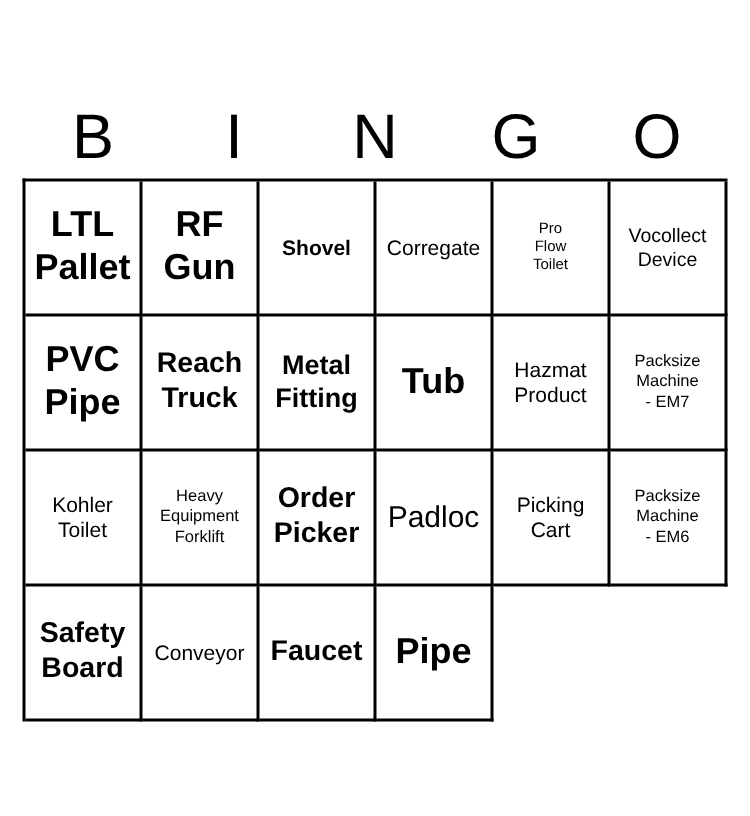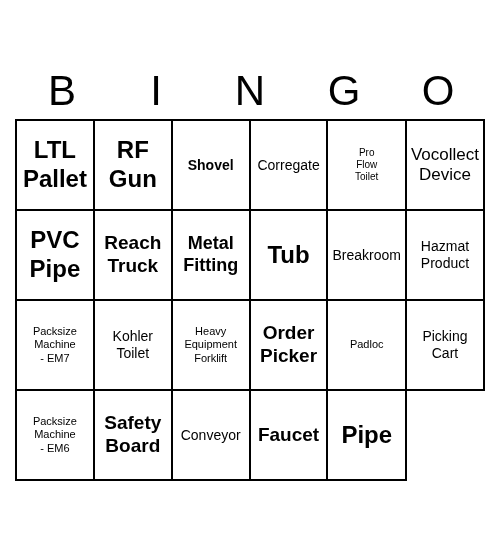--- a/index.html
+++ b/index.html
@@ -79,54 +79,51 @@
       <div class="bingo-cell">
         <span class="cell-text" style="font-size: 14px; font-weight: bold; text-align: right;">Shovel</span>
       </div>
       <div class="bingo-cell">
         <span class="cell-text" style="font-size: 14px;">Corregate</span>
       </div>
       <div class="bingo-cell">
         <span class="cell-text" style="font-size: 10px;">Pro<br>Flow<br>Toilet</span>
       </div>
       <div class="bingo-cell">
-        <span class="cell-text" style="font-size: 17px;">Vocollect<br>Device</span>
+        <span class="cell-text" style="font-size: 13px;">Vocollect<br>Device</span>
       </div>
       <div class="bingo-cell">
         <span class="cell-text" style="font-size: 24px; font-weight: bold;">PVC<br>Pipe</span>
       </div>
       <div class="bingo-cell">
         <span class="cell-text" style="font-size: 19px; font-weight: bold; text-align: center;">Reach<br>Truck</span>
       </div>
       <div class="bingo-cell">
         <span class="cell-text" style="font-size: 18px; font-weight: bold;">Metal<br>Fitting</span>
       </div>
       <div class="bingo-cell">
         <span class="cell-text" style="font-size: 24px; font-weight: bold;">Tub</span>
-      </div>
-      <div class="bingo-cell">
-        <span class="cell-text" style="font-size: 14px;">Breakroom</span>
       </div>
       <div class="bingo-cell">
         <span class="cell-text" style="font-size: 14px;">Hazmat<br>Product</span>
       </div>
       <div class="bingo-cell">
         <span class="cell-text" style="font-size: 11px;">Packsize<br>Machine<br>- EM7</span>
       </div>
       <div class="bingo-cell">
         <span class="cell-text" style="font-size: 14px;">Kohler<br>Toilet</span>
       </div>
       <div class="bingo-cell">
         <span class="cell-text" style="font-size: 11px;">Heavy<br>Equipment<br>Forklift</span>
       </div>
       <div class="bingo-cell">
         <span class="cell-text" style="font-size: 19px; font-weight: bold;">Order<br>Picker</span>
       </div>
       <div class="bingo-cell">
-        <span class="cell-text" style="font-size: 11px;">Padloc</span>
+        <span class="cell-text" style="font-size: 20px;">Padloc</span>
       </div>
       <div class="bingo-cell">
         <span class="cell-text" style="font-size: 14px;">Picking<br>Cart</span>
       </div>
       <div class="bingo-cell">
         <span class="cell-text" style="font-size: 11px;">Packsize<br>Machine<br>- EM6</span>
       </div>
       <div class="bingo-cell">
         <span class="cell-text" style="font-size: 19px; font-weight: bold;">Safety<br>Board</span>
       </div>

